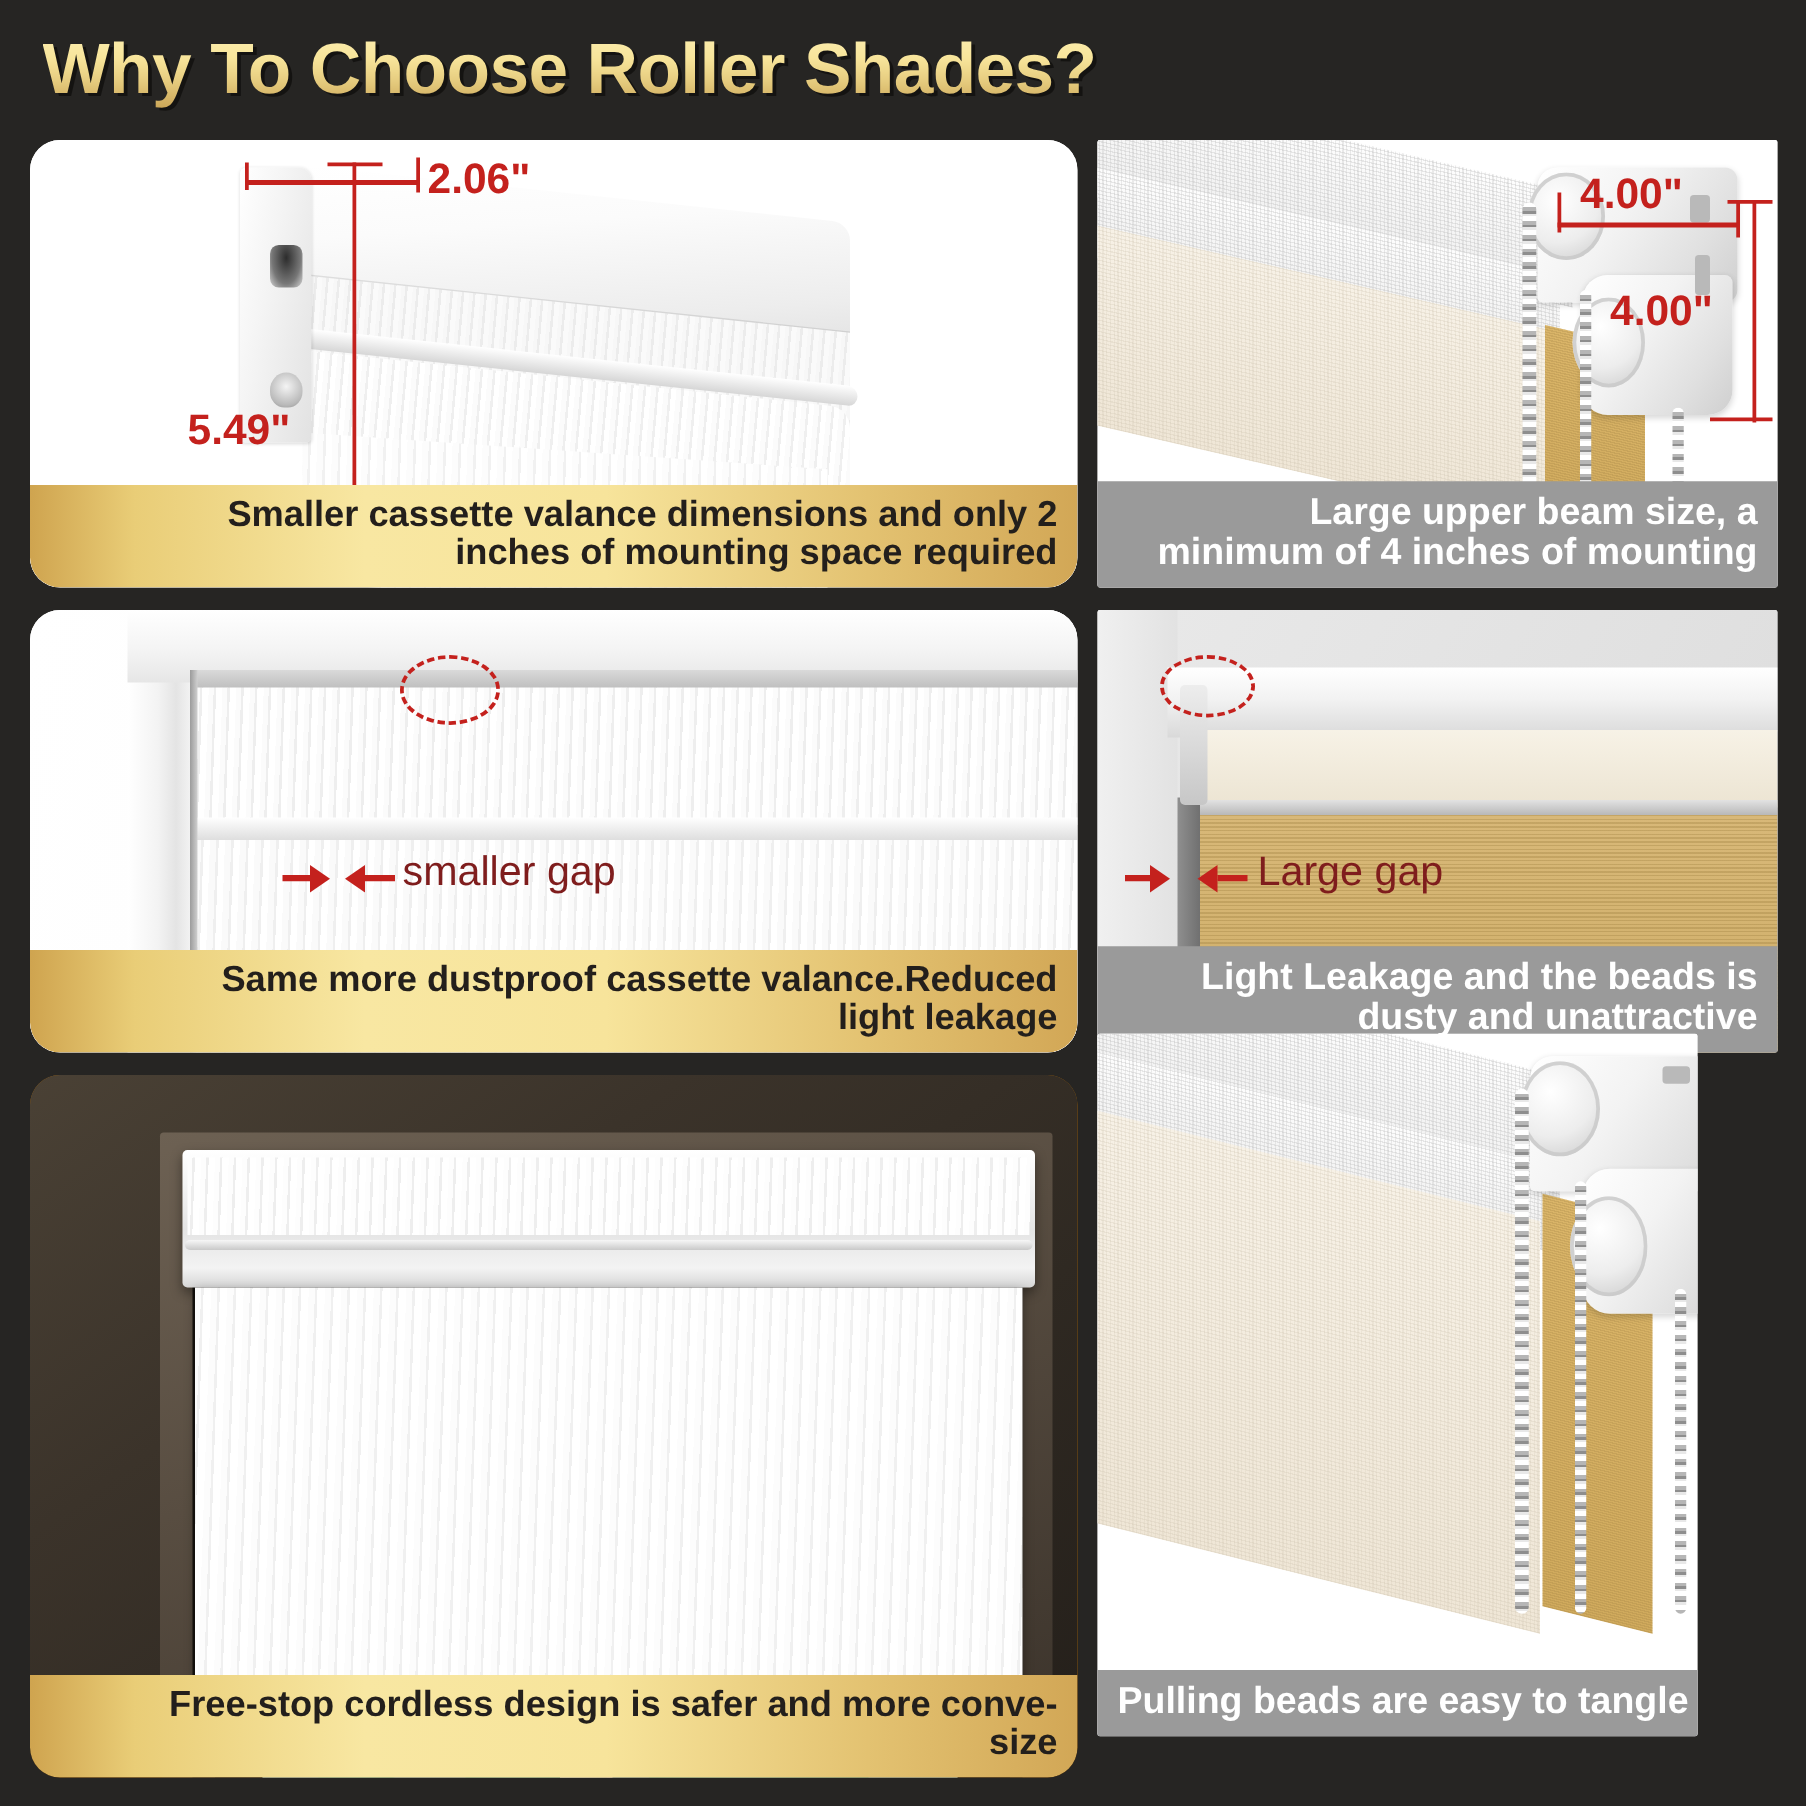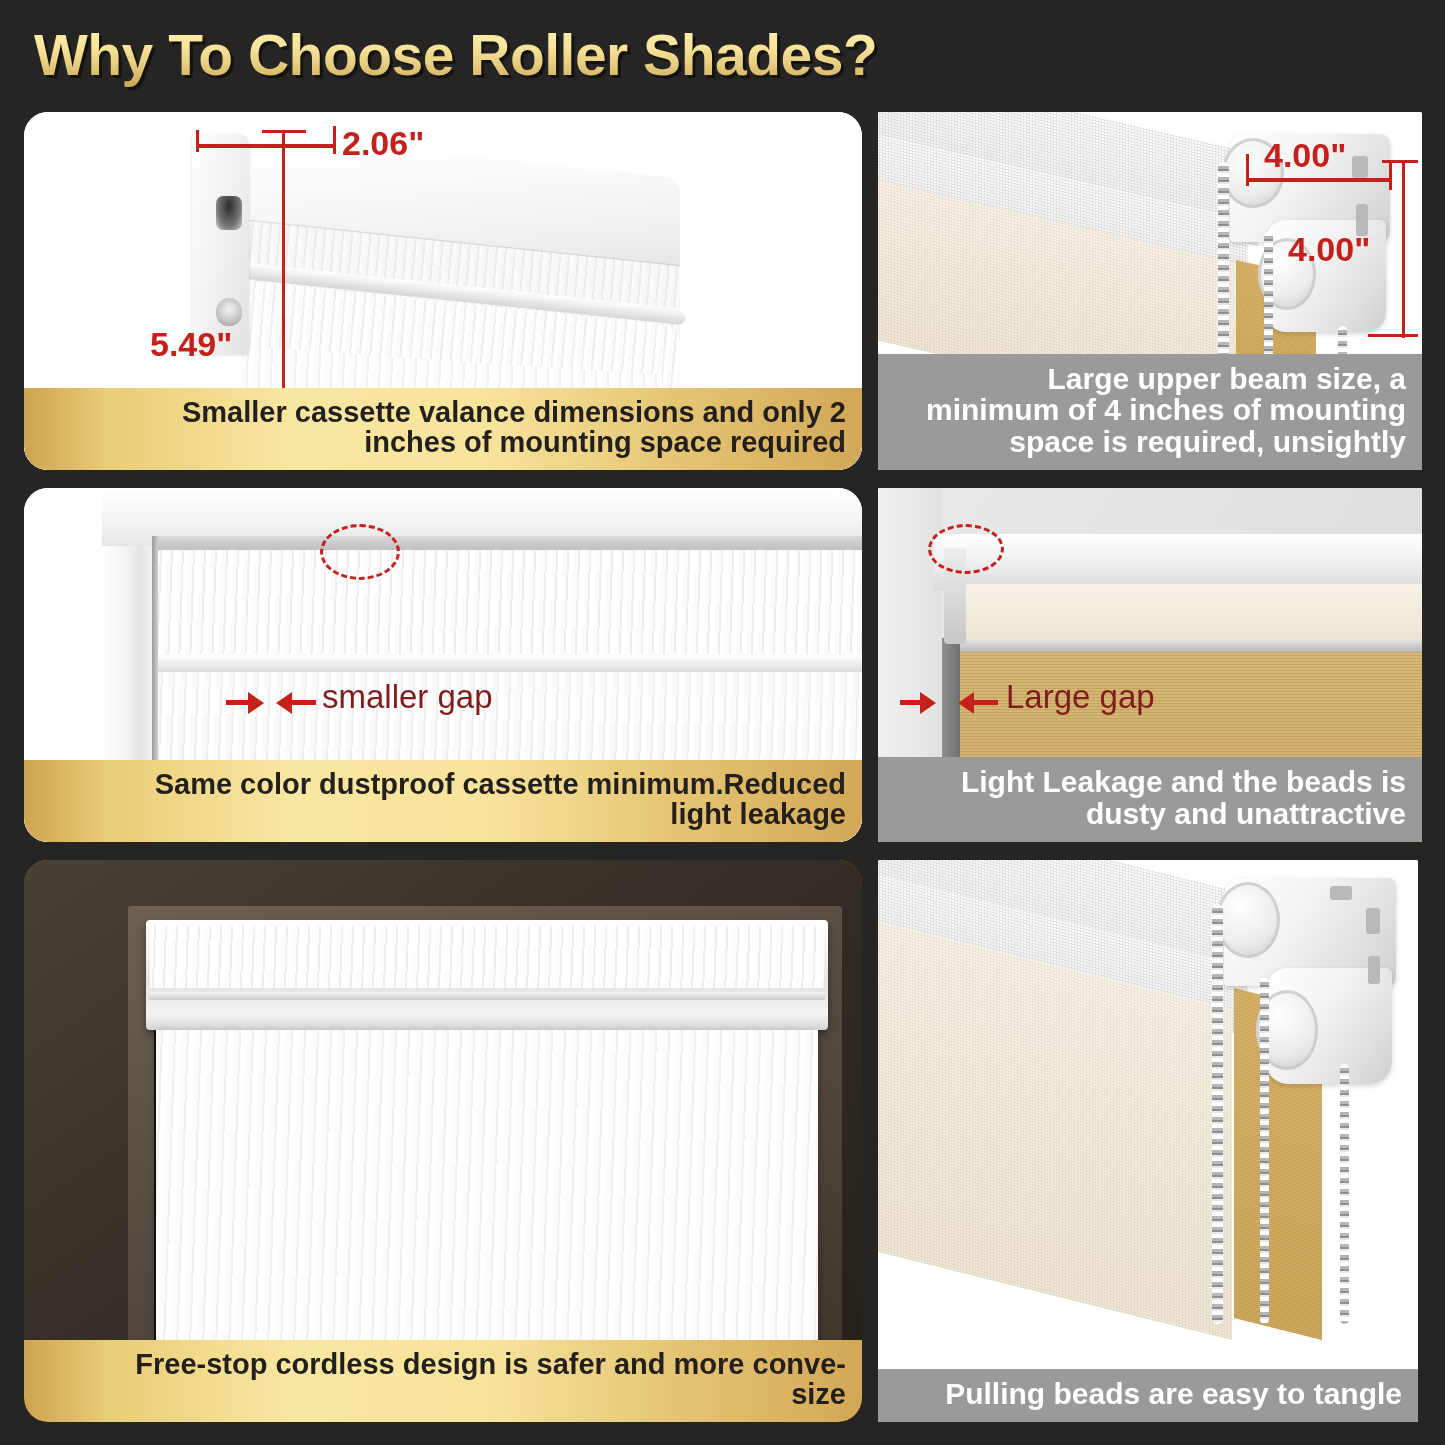--- a/index.html
+++ b/index.html
@@ -235,21 +235,20 @@
       <div class="dim" style="left:386px;top:24px;font-size:34px;">4.00"</div>
 
       <div class="dimline" style="left:524px;top:48px;width:3px;height:178px;"></div>
       <div class="dimline" style="left:504px;top:48px;width:36px;height:3px;"></div>
       <div class="dimline" style="left:490px;top:222px;width:50px;height:3px;"></div>
       <div class="dim" style="left:410px;top:118px;font-size:34px;">4.00"</div>
     </div>
     <div class="cap gray" style="font-size:30px;">
       <span class="cap-line">Large upper beam size, a</span>
       <span class="cap-line">minimum of 4 inches of mounting</span>
-      <span class="cap-line">space is required, unsightly</span>
     </div>
   </div>
 
   <div class="panel left" style="left:24px; top:488px; width:838px; height:354px;">
     <div class="photo">
       <div class="w-wall"></div>
       <div class="w-casing"></div>
       <div class="w-head"></div>
       <div class="w-cassette"></div>
       <div class="w-shade1"></div>
@@ -262,21 +261,21 @@
       <div style="position:absolute;left:224px;top:204px;width:0;height:0;
                   border-top:11px solid transparent;border-bottom:11px solid transparent;
                   border-left:16px solid #c4211d;"></div>
       <div class="dimline" style="left:268px;top:212px;width:24px;height:5px;"></div>
       <div style="position:absolute;left:252px;top:204px;width:0;height:0;
                   border-top:11px solid transparent;border-bottom:11px solid transparent;
                   border-right:16px solid #c4211d;"></div>
       <div class="ann" style="left:298px;top:190px;font-size:33px;">smaller gap</div>
     </div>
     <div class="cap gold" style="font-size:29px;">
-      <span class="cap-line">Same color dustproof cassette minimum.Reduced</span>
+      <span class="cap-line">Same more dustproof cassette valance.Reduced</span>
       <span class="cap-line">light leakage</span>
     </div>
   </div>
 
   <div class="panel right" style="left:878px; top:488px; width:544px; height:354px;">
     <div class="photo">
       <div class="c-bg"></div>
       <div class="c-wall"></div>
       <div class="c-beam"></div>
       <div class="c-valance"></div>
@@ -322,21 +321,21 @@
       <div class="rs-logo" style="left:418px;top:500px;width:42px;height:10px;"></div>
       <div class="sc-hand" style="left:424px;top:516px;width:42px;height:112px;border-radius:18px 18px 10px 10px;"></div>
 
     </div>
     <div class="cap gold" style="font-size:29px;">
       <span class="cap-line">Free-stop cordless design is safer and more conve-</span>
       <span class="cap-line">size</span>
     </div>
   </div>
 
-  <div class="panel right" style="left:878px; top:860px; width:540px; height:562px;">
+  <div class="panel right" style="left:878px; top:827px; width:480px; height:562px;">
     <div class="photo">
       <div style="position:absolute;inset:0;background:#fff;"></div>
       <div class="rs-mesh" style="left:-26px;top:34px;width:396px;height:104px;transform:skewY(14deg);transform-origin:right top;"></div>
       <div class="rs-mesh" style="left:-26px;top:104px;width:386px;height:70px;transform:skewY(14deg);transform-origin:right top;"></div>
       <div class="rs-cream" style="left:-26px;top:150px;width:380px;height:330px;transform:skewY(14deg);transform-origin:right top;"></div>
       <div class="rs-tan" style="left:356px;top:128px;width:88px;height:330px;transform:skewY(14deg);transform-origin:left top;"></div>
 
       <div class="rs-brkt" style="left:346px;top:18px;width:172px;height:108px;border-radius:18px 8px 8px 4px;"></div>
       <div class="rs-brkt" style="left:388px;top:108px;width:126px;height:116px;border-radius:22px 6px 22px 22px;"></div>
       <div class="rs-disc" style="left:338px;top:22px;width:64px;height:76px;"></div>

